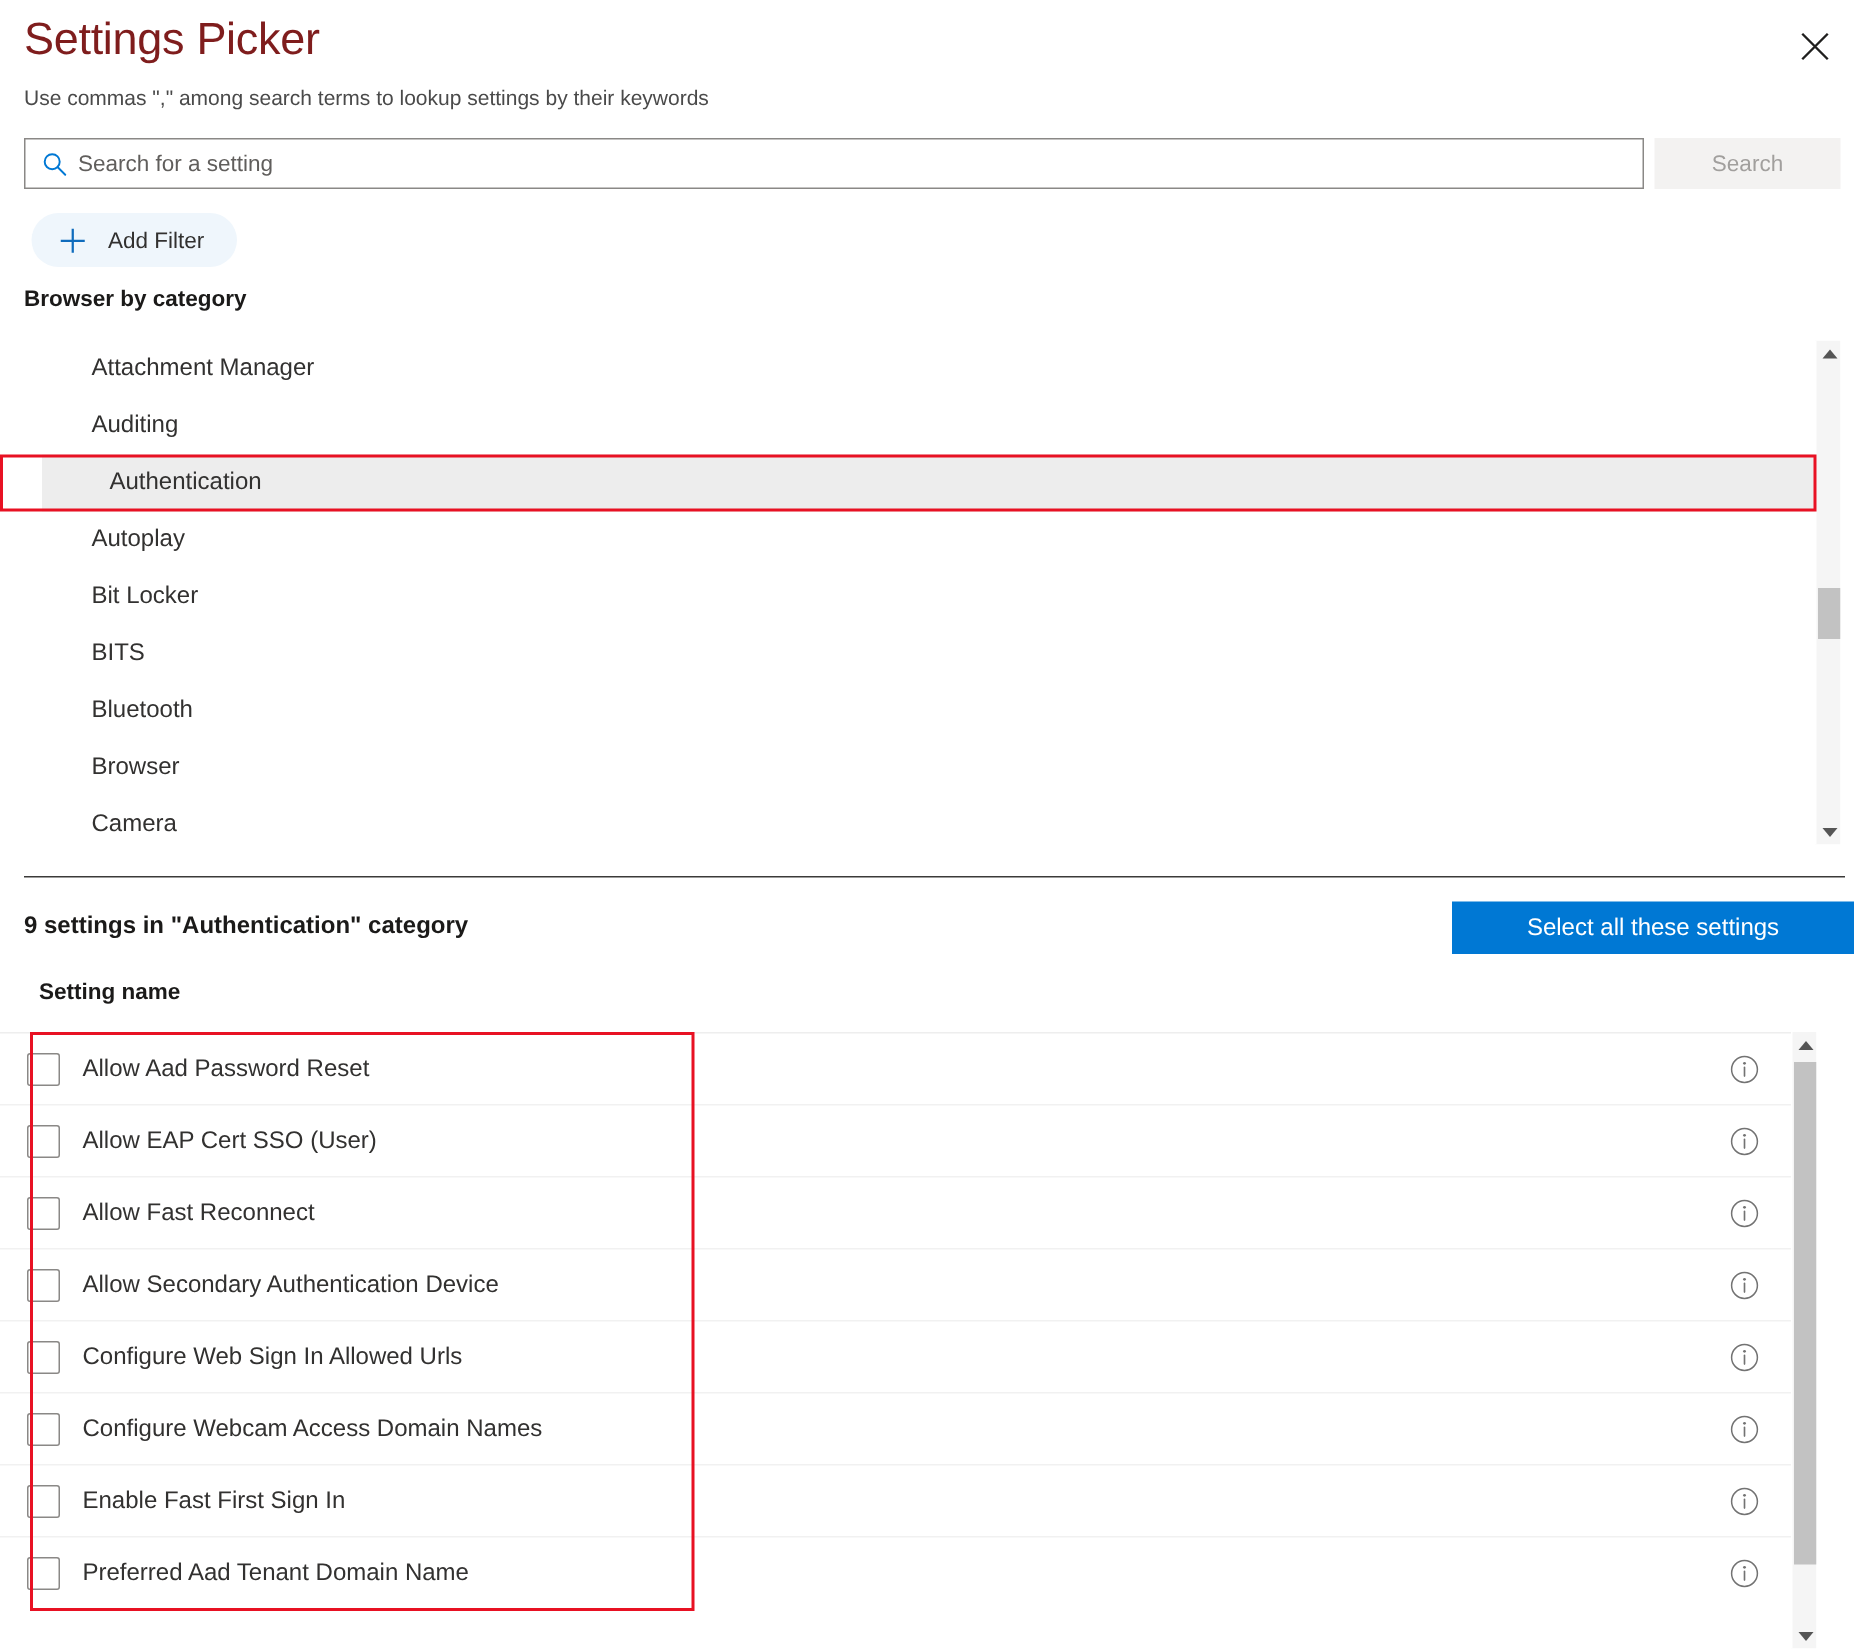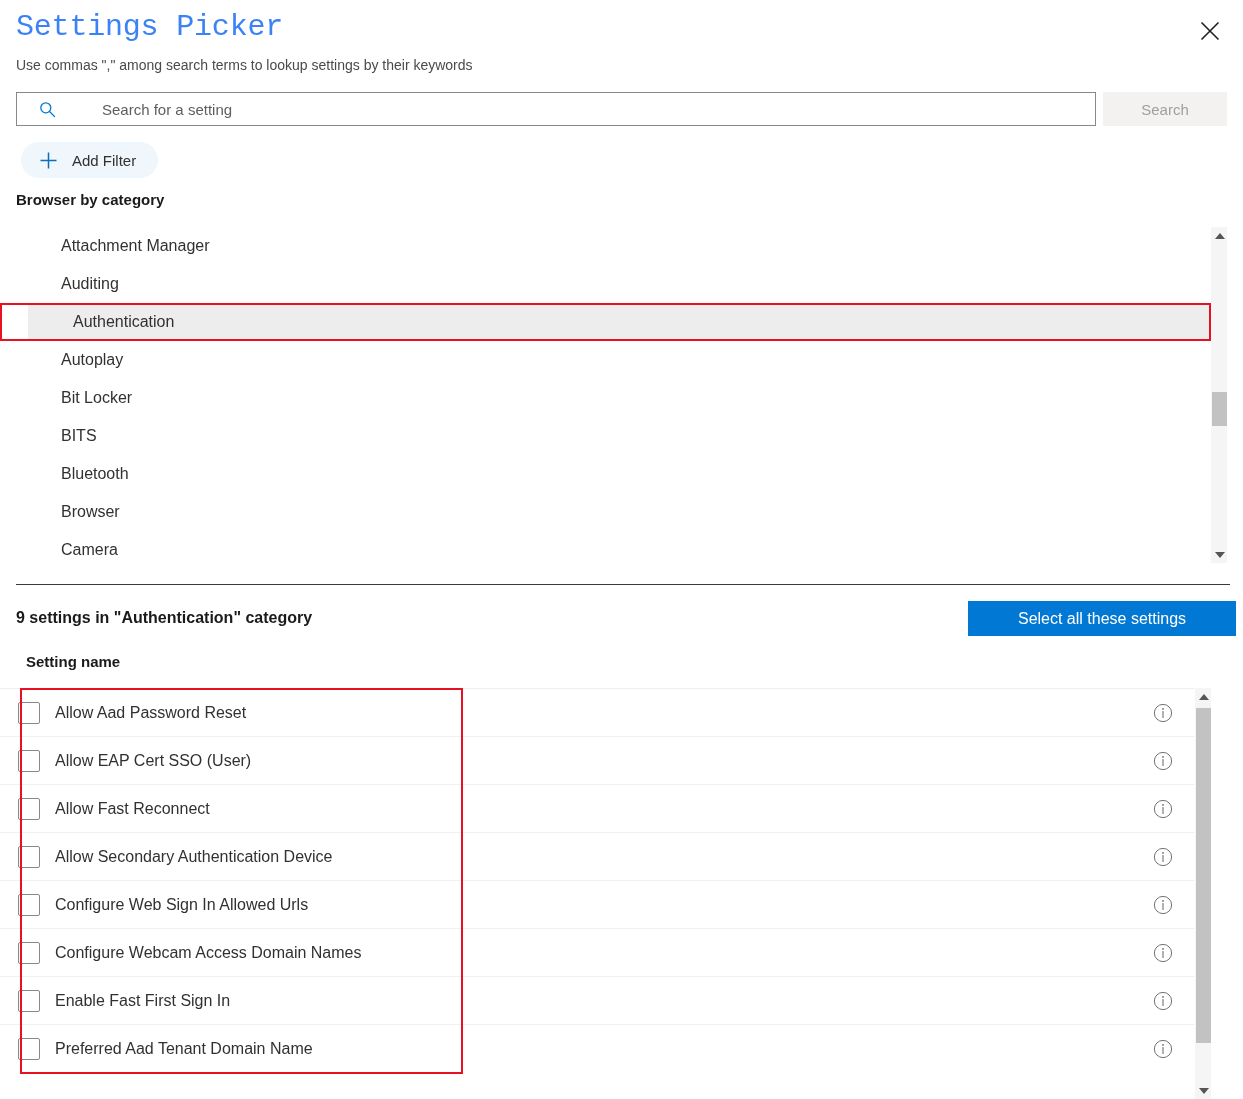--- a/index.html
+++ b/index.html
@@ -14,22 +14,21 @@
 
   .page { position: relative; width: 1243px; height: 1099px; }
 
   
   .title {
     position: absolute;
     left: 16px; top: 10px;
     font-size: 30px;
     font-weight: 400;
     letter-spacing: -0.2px;
-    color: #3b82f6;
-    font-family: Liberation Mono, monospace;
+    color: #7f1d1d;
   }
   .subtitle {
     position: absolute;
     left: 16px; top: 57px;
     font-size: 14px;
     color: #4a4a4a;
   }
   .close-btn {
     position: absolute;
     right: 16px; top: 14px;
@@ -48,22 +47,21 @@
     width: 1211px; height: 34px;
   }
   .search-box {
     position: absolute;
     left: 0; top: 0;
     width: 1080px; height: 34px;
     border: 1px solid #8a8886;
     background: #ffffff;
     display: flex;
     align-items: center;
-    padding-left: 20px;
-    gap: 39px;
+    padding-left: 9px;
   }
   .search-icon { flex: 0 0 auto; width: 20px; height: 20px; display:flex; align-items:center; justify-content:center;}
   .search-input {
     flex: 1 1 auto;
     border: none;
     outline: none;
     font-family: "Liberation Sans", sans-serif;
     font-size: 15px;
     color: #323130;
     background: transparent;

